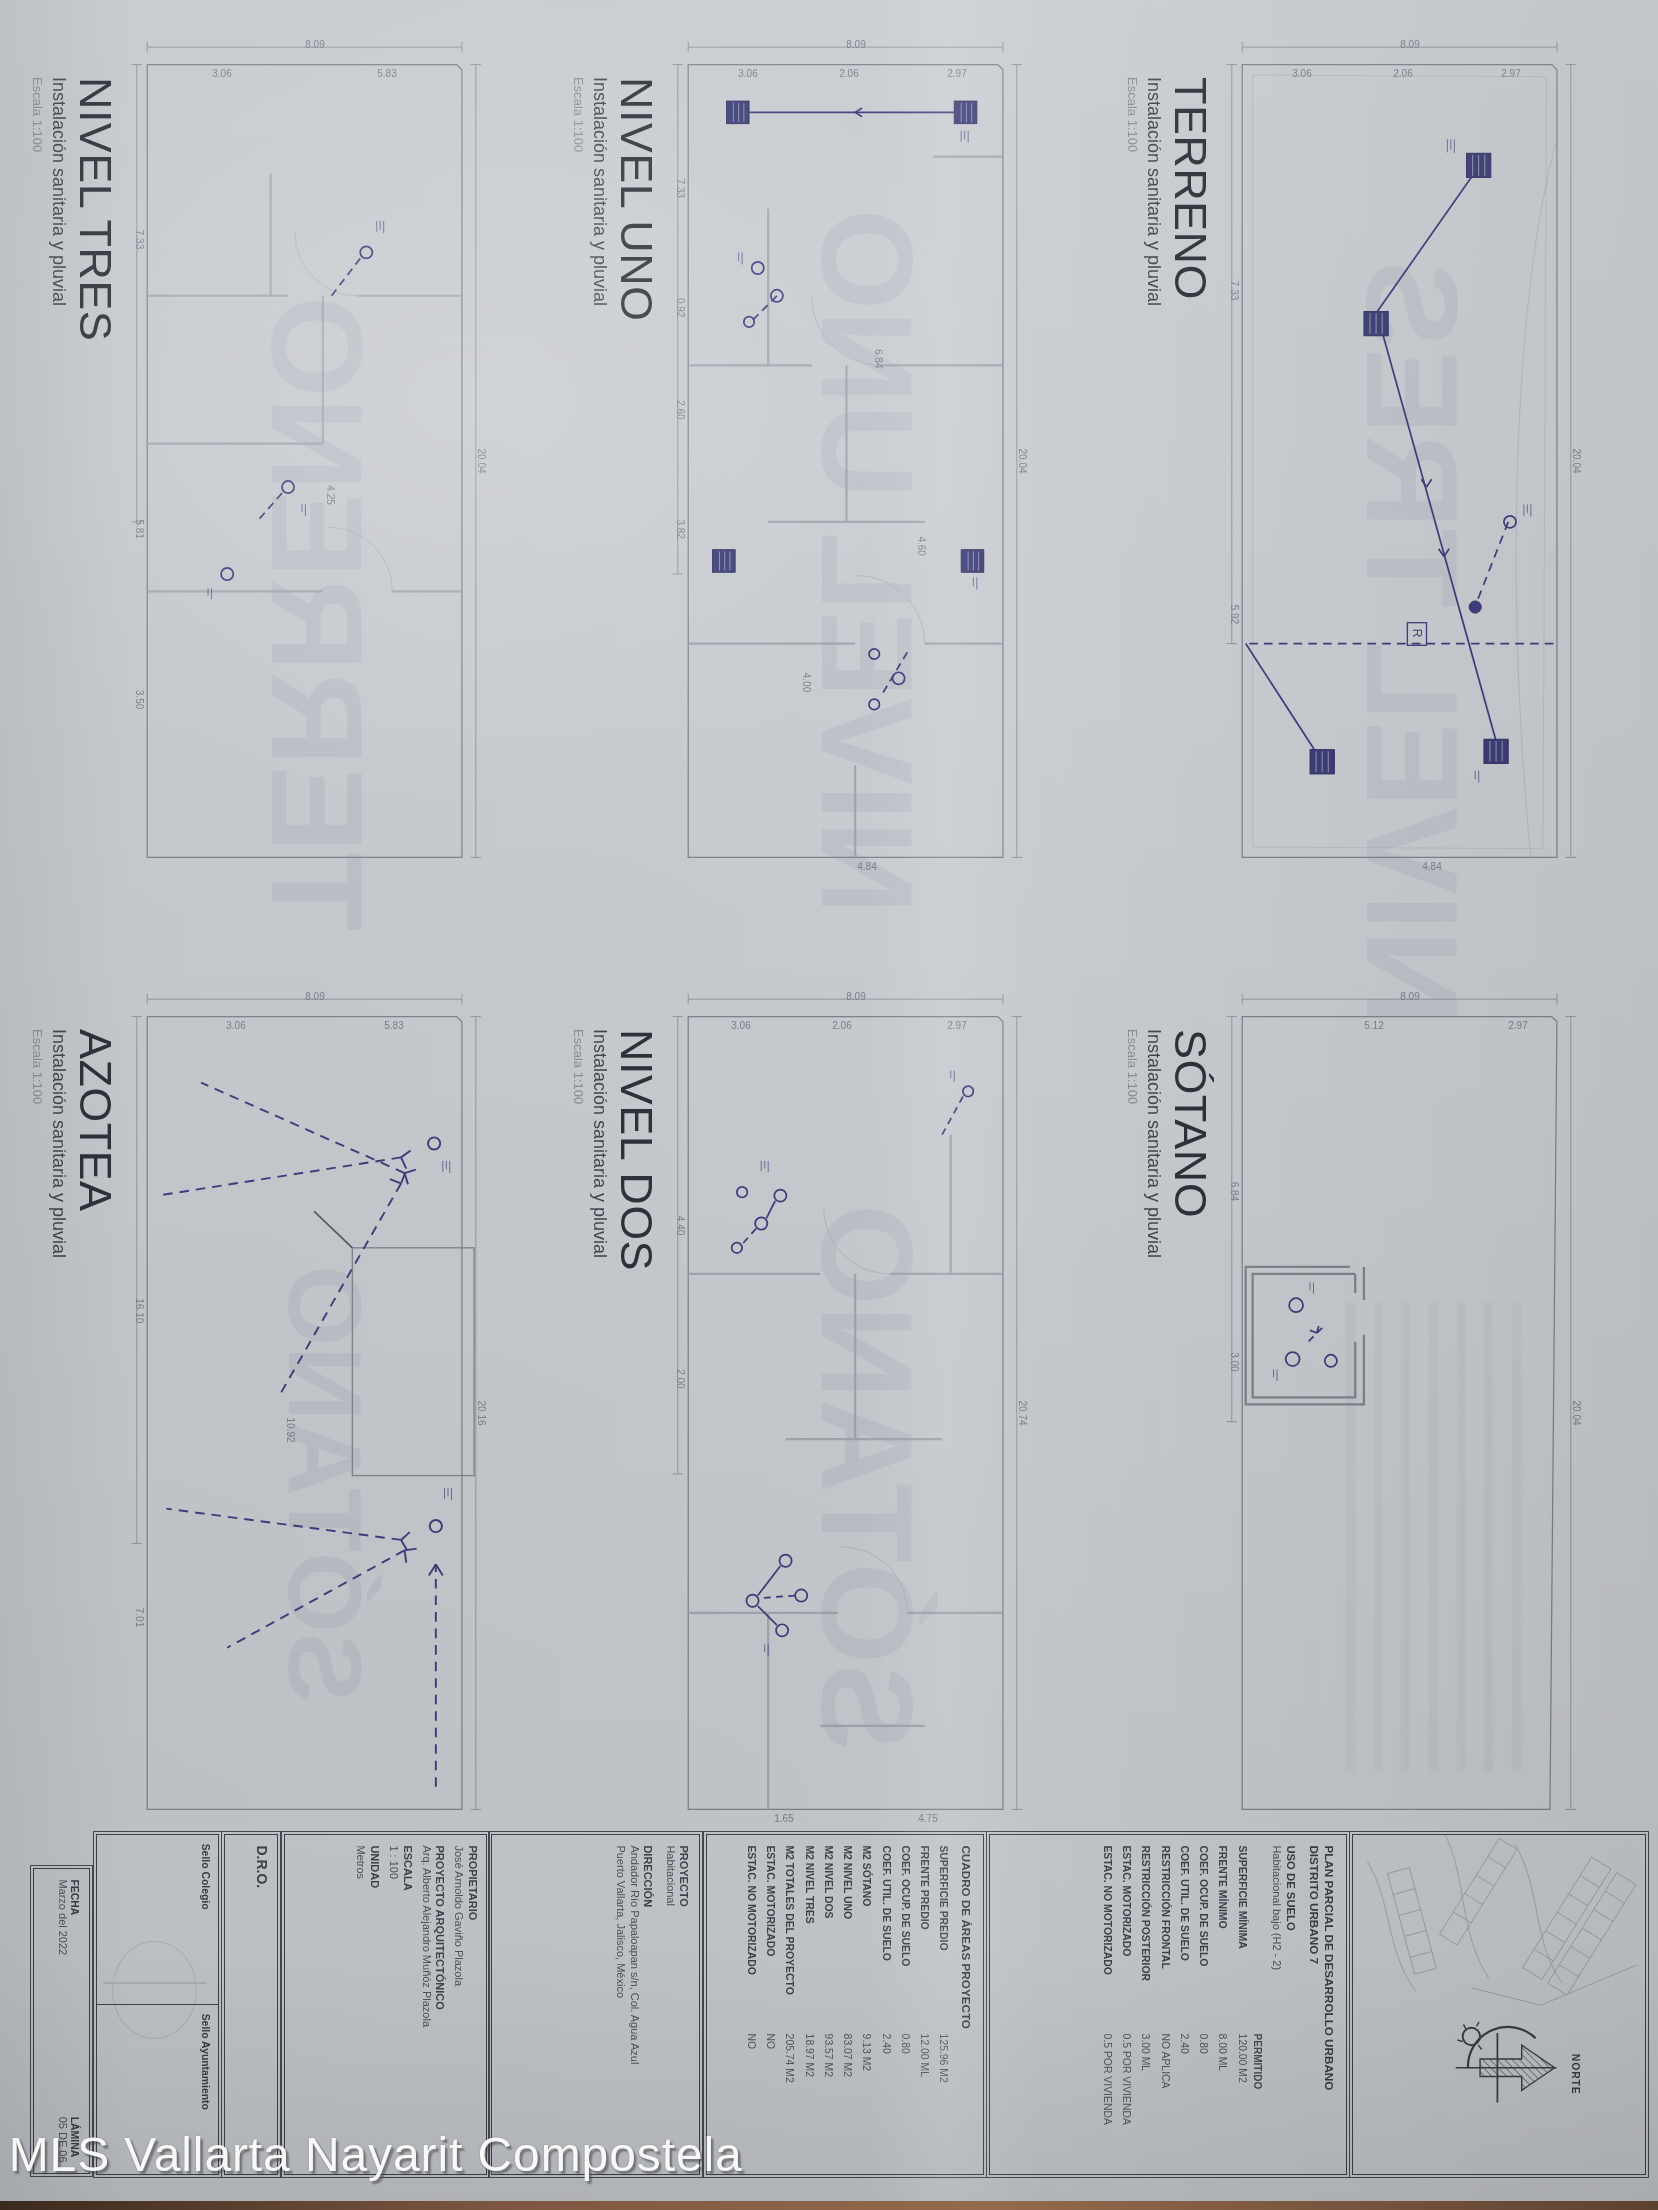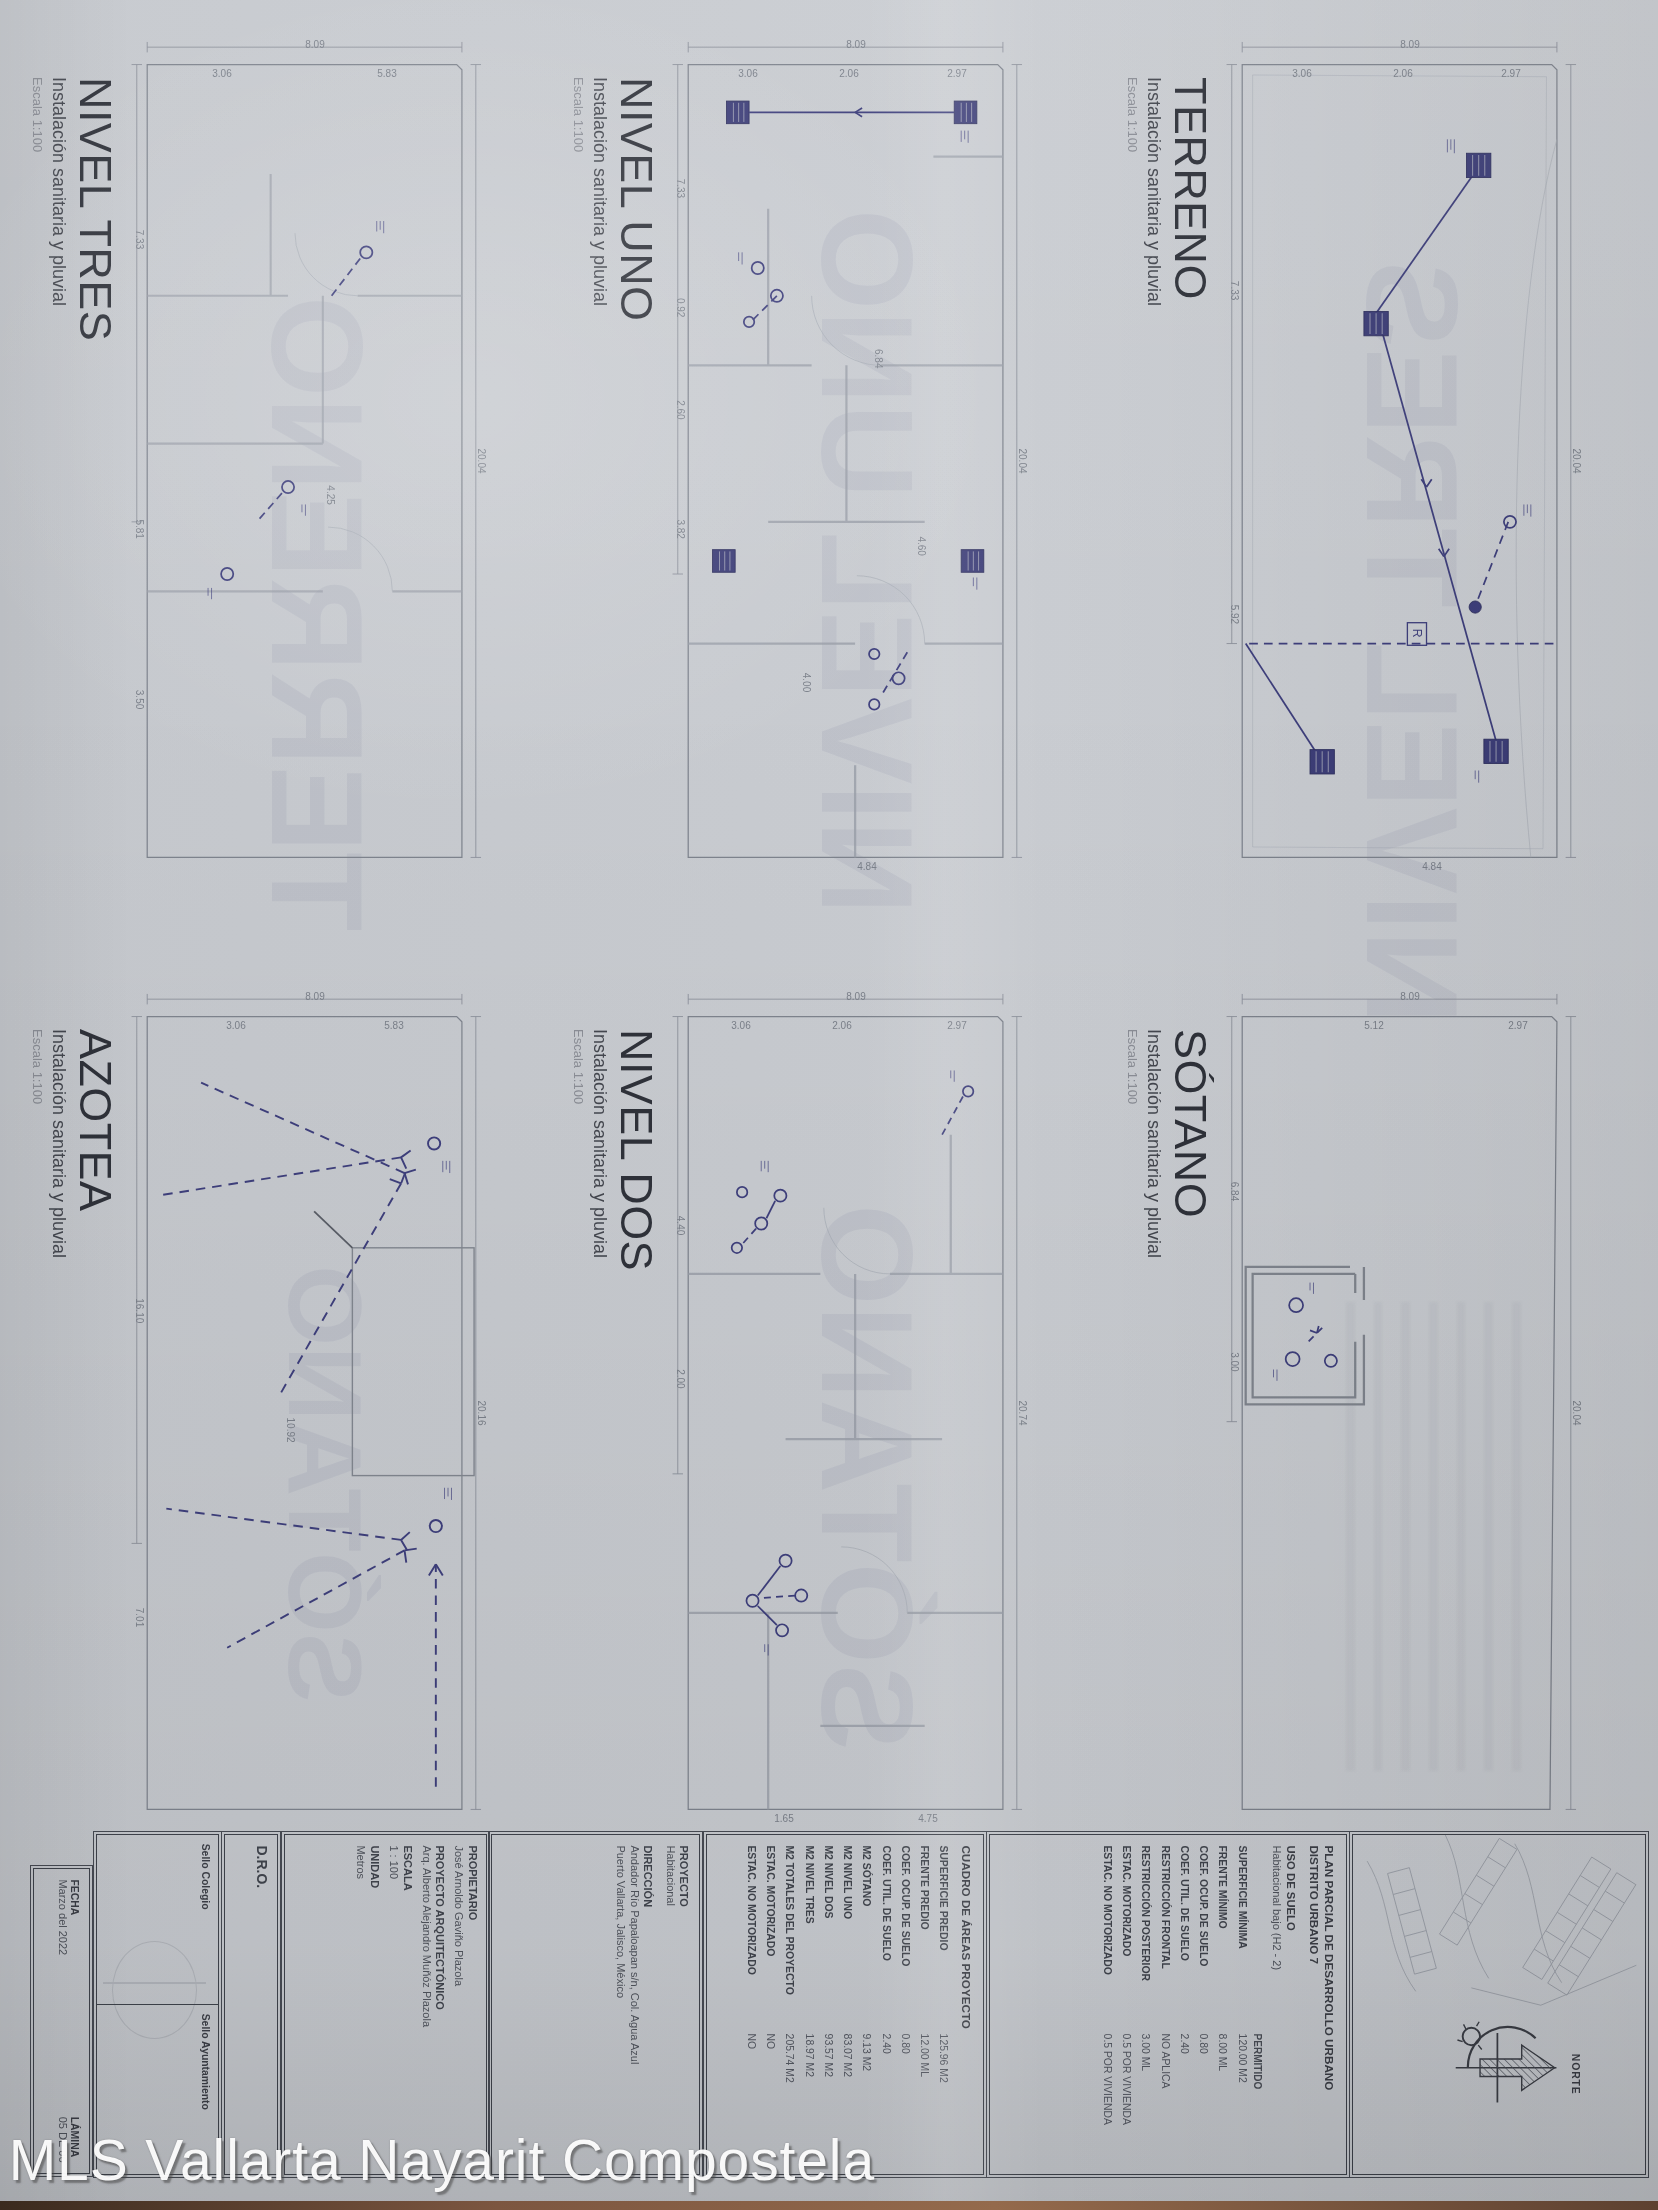--- a/index.html
+++ b/index.html
@@ -11,21 +11,21 @@
          background:linear-gradient(180deg,#cbced3 0%,#c9ccd1 40%,#c5c8cd 100%);}
   
   #light{position:absolute;inset:0;pointer-events:none;
     background:
       radial-gradient(782px 608px at 28% 18%, rgba(255,255,255,.16), rgba(255,255,255,0) 70%),
       linear-gradient(90deg, rgba(0,0,0,.05) 0%, rgba(0,0,0,0) 8%, rgba(0,0,0,0) 52%, rgba(255,255,255,.10) 57%, rgba(0,0,0,0) 63%, rgba(0,0,0,.06) 100%),
       linear-gradient(180deg, rgba(255,255,255,.06) 0%, rgba(0,0,0,0) 30%, rgba(0,0,0,.05) 88%, rgba(0,0,0,.12) 100%);}
   #bottomstrip{position:absolute;left:0;right:0;bottom:0;height:9.6px;
     background:linear-gradient(90deg,#3a2a1e,#7c5640 30%,#946a4c 60%,#5d4130);}
   
-  .watermark{position:absolute;left:8.7px;top:2127px;font-size:57px;color:rgba(255,255,255,.95);
+  .watermark{position:absolute;left:8.7px;top:2127px;font-size:48px;color:rgba(255,255,255,.95);
     letter-spacing:0.9px;text-shadow:2.6px 2.6px 1.7px rgba(70,70,70,.55),0 0 1.7px rgba(0,0,0,.25);
     white-space:nowrap;}
   
   .panel{position:absolute;width:852px;height:487px;}
   .drawing{position:relative;width:852px;height:360px;}
   .drawing svg{position:absolute;inset:0;}
   .dims{position:absolute;inset:0;}
   .dim{position:absolute;font-size:10px;color:#7b808a;transform:translate(-50%,-50%);white-space:nowrap;}
   .dim.v{transform:translate(-50%,-50%) rotate(-90deg);}
   .ghost{position:absolute;font-size:130px;font-weight:bold;color:#3e4278;opacity:.065;

